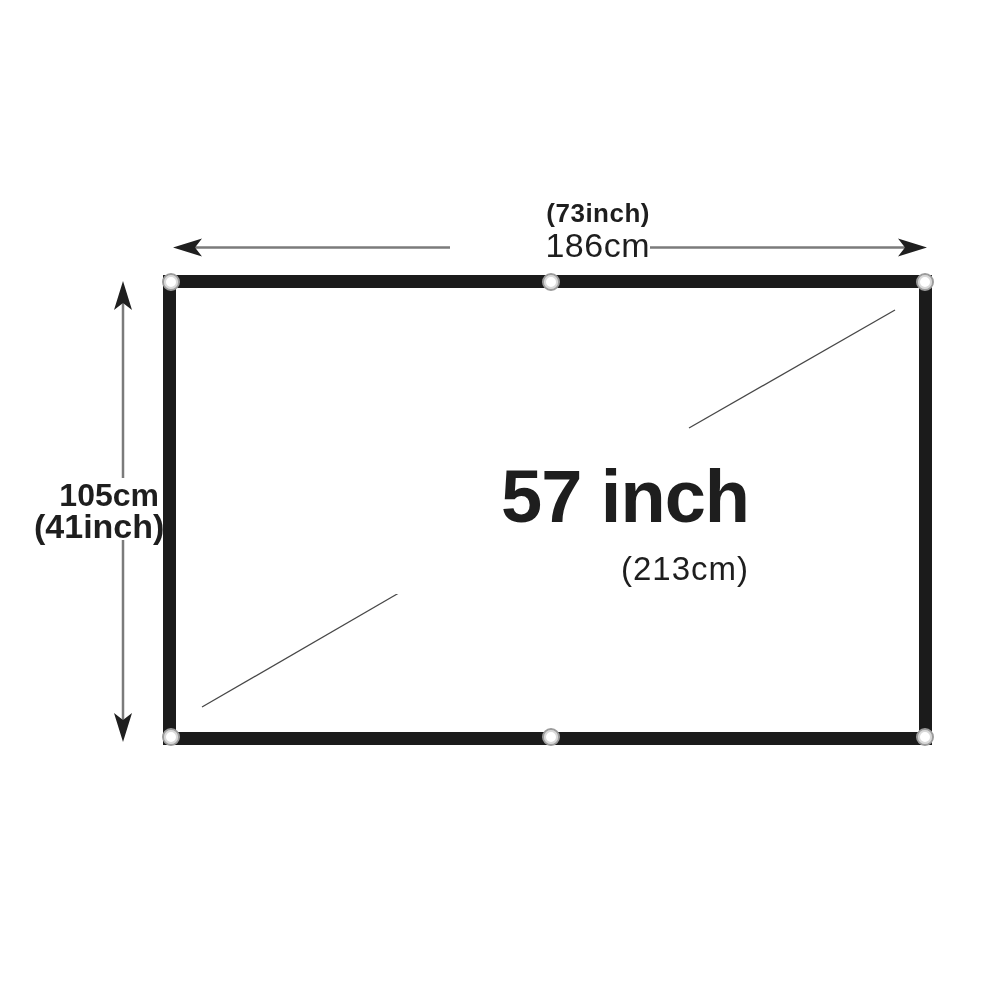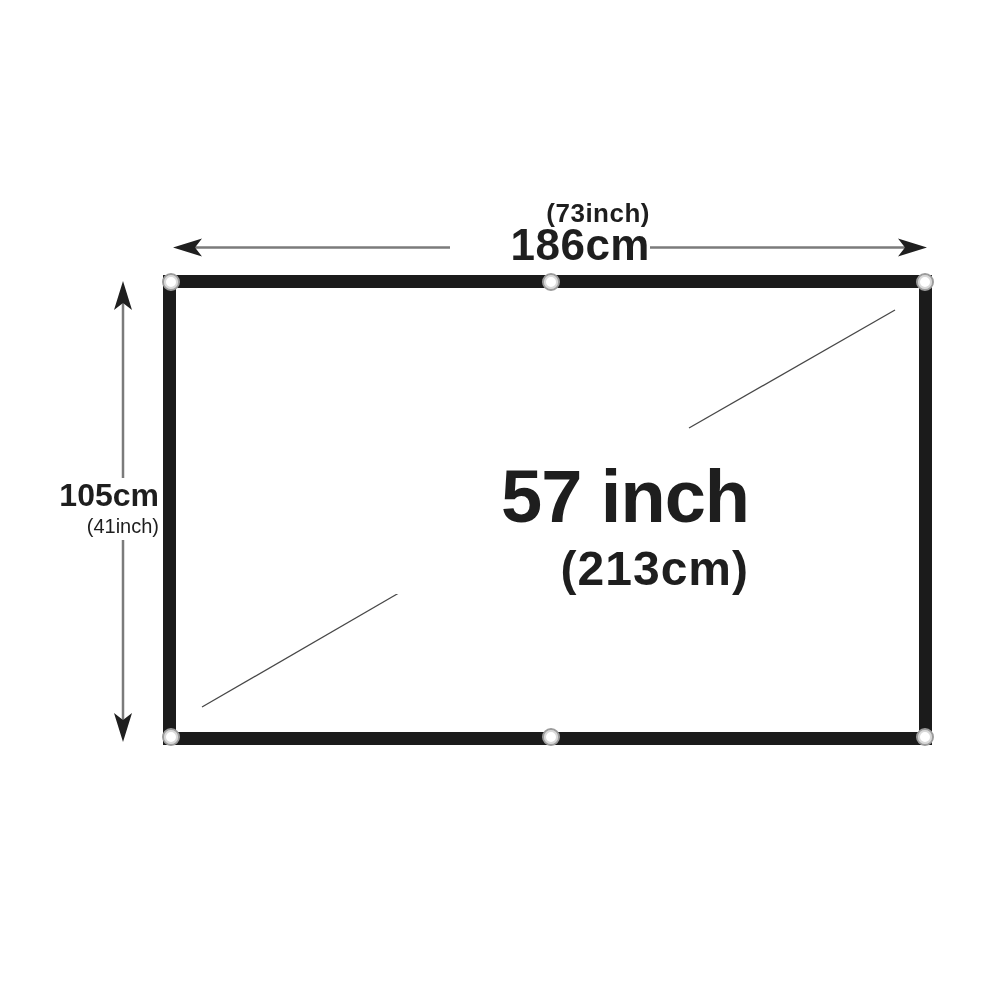--- a/index.html
+++ b/index.html
@@ -92,55 +92,55 @@
     top:200px;
     width:200px;
   }
   .top-label .inch-small{
     font-size:26px;
     line-height:27px;
     font-weight:700;
     letter-spacing:0.5px;
   }
   .top-label .cm-big{
-    font-size:44px;
+    font-size:34px;
     line-height:36px;
-    font-weight:700;
+    font-weight:400;
     letter-spacing:0.5px;
   }
   .left-label{
     left:34px;
     top:478px;
     width:125px;
   }
   .left-label .cm-mid{
     font-size:32px;
     line-height:34px;
     font-weight:700;
   }
   .left-label .inch-small{
-    font-size:20px;
+    font-size:34px;
     line-height:28px;
-    font-weight:400;
+    font-weight:700;
   }
   .center-label{
     left:349px;
     top:460px;
     width:400px;
   }
   .center-label .diag-size{
     font-size:74px;
     line-height:74px;
     font-weight:700;
     letter-spacing:-1px;
   }
   .center-label .diag-cm{
-    font-size:48px;
+    font-size:33px;
     line-height:50px;
-    font-weight:700;
+    font-weight:400;
     margin-top:10px;
     letter-spacing:1px;
   }
 </style>
 </head>
 <body>
 
 <div class="canvas">
 
   <div class="screen"></div>

